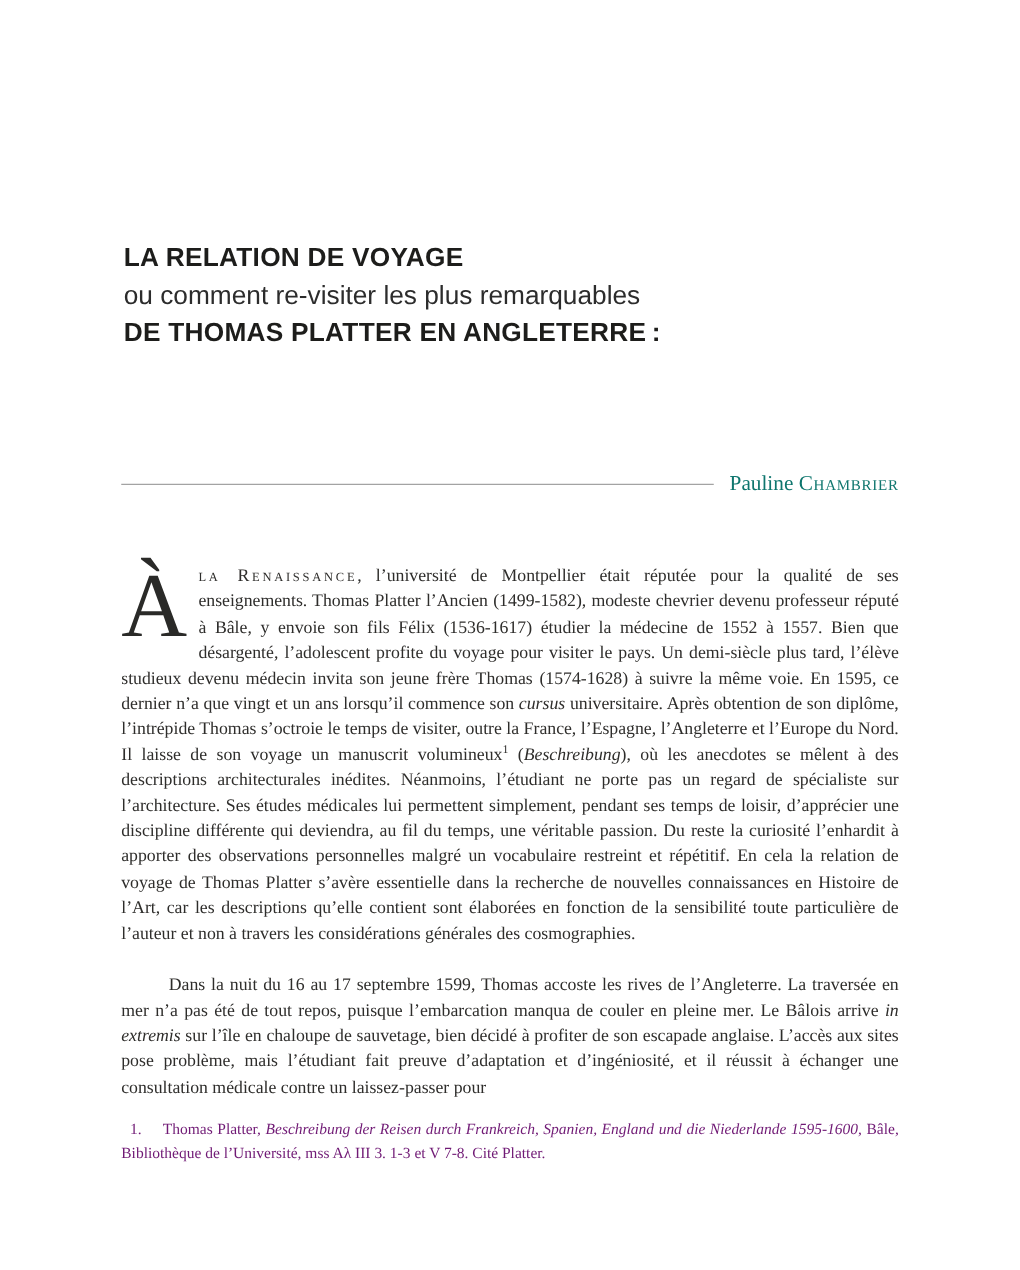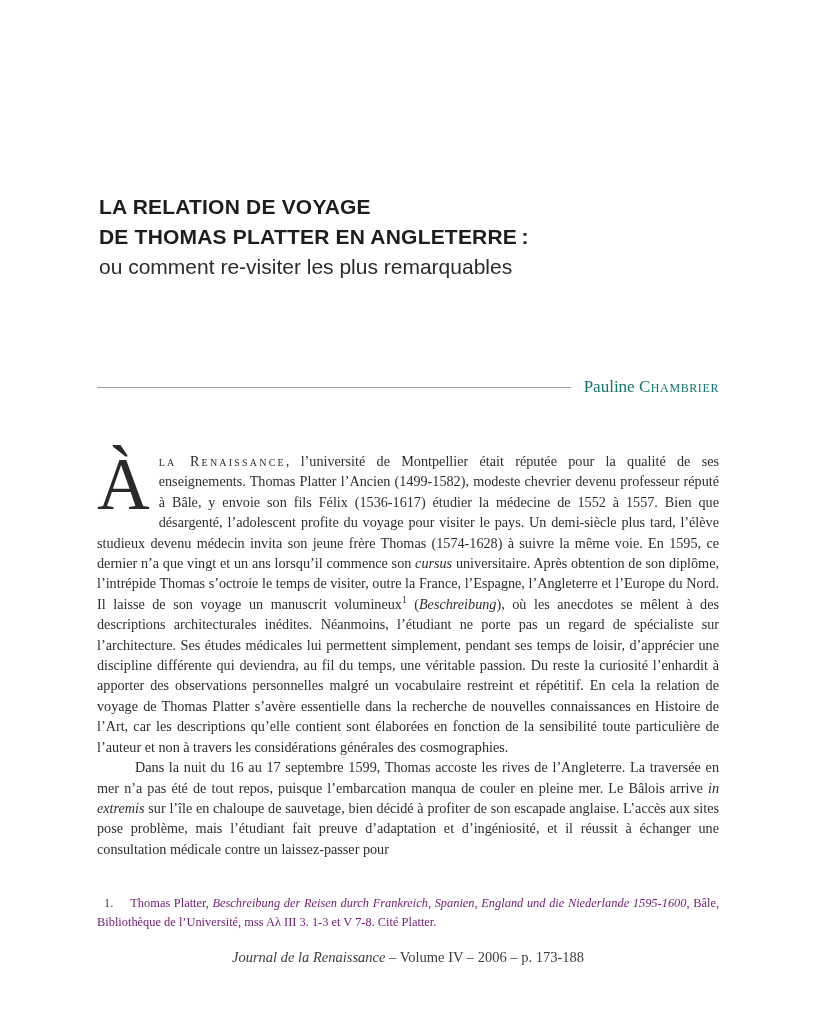--- a/index.html
+++ b/index.html
@@ -65,21 +65,21 @@
     position: absolute;
     left: 97px;
     top: 451px;
     width: 622px;
     font-size: 14.2px;
     line-height: 20.4px;
     text-align: justify;
     color: #2e2d2b;
   }
   .body-p { margin: 0; hyphens: auto; -webkit-hyphens: auto; }
-  .body-p.p2 { text-indent: 38px; }
+  .body-p.p2 { text-indent: 38px; margin-top: 21px; }
   .dropcap {
     float: left;
     font-size: 73px;
     line-height: 56px;
     padding: 6px 9px 0 0;
     color: #2a2a28;
   }
   .opening-sc {
     font-variant: small-caps;
     letter-spacing: 2.2px;
@@ -116,36 +116,33 @@
   }
 </style>
 </head>
 <body>
 
 <div class="page">
 
   <header class="title-block">
     <h1>
       <span class="t-line bold">LA RELATION DE VOYAGE</span>
+      <span class="t-line light">ou comment re-visiter les plus remarquables</span>
       <span class="t-line bold">DE THOMAS PLATTER EN ANGLETERRE :</span>
-      <span class="t-line light">ou comment re-visiter les plus remarquables</span>
     </h1>
   </header>
 
   <div class="author-row">
     <div class="author-rule"></div>
     <div class="author-name"><span>Pauline </span><span class="author-last">Chambrier</span></div>
   </div>
 
   <div class="article">
     <p class="body-p p1" lang="fr"><span class="dropcap">À</span><span class="opening-sc">la Renaissance</span><span>, l’université de Montpellier était réputée pour la qualité de ses enseignements. Thomas Platter l’Ancien (1499-1582), modeste chevrier devenu professeur réputé à Bâle, y envoie son fils Félix (1536-1617) étudier la médecine de 1552 à 1557. Bien que désargenté, l’adolescent profite du voyage pour visiter le pays. Un demi-siècle plus tard, l’élève studieux devenu médecin invita son jeune frère Thomas (1574-1628) à suivre la même voie. En 1595, ce dernier n’a que vingt et un ans lorsqu’il commence son </span><i>cursus</i><span> universitaire. Après obtention de son diplôme, l’intrépide Thomas s’octroie le temps de visiter, outre la France, l’Espagne, l’Angleterre et l’Europe du Nord. Il laisse de son voyage un manuscrit volumineux</span><sup class="note-ref">1</sup><span> (</span><i>Beschreibung</i><span>), où les anecdotes se mêlent à des descriptions architecturales inédites. Néanmoins, l’étudiant ne porte pas un regard de spécialiste sur l’architecture. Ses études médicales lui permettent simplement, pendant ses temps de loisir, d’apprécier une discipline différente qui deviendra, au fil du temps, une véritable passion. Du reste la curiosité l’enhardit à apporter des observations personnelles malgré un vocabulaire restreint et répétitif. En cela la relation de voyage de Thomas Platter s’avère essentielle dans la recherche de nouvelles connaissances en Histoire de l’Art, car les descriptions qu’elle contient sont élaborées en fonction de la sensibilité toute particulière de l’auteur et non à travers les considérations générales des cosmographies.</span></p>
     <p class="body-p p2" lang="fr"><span>Dans la nuit du 16 au 17 septembre 1599, Thomas accoste les rives de l’Angleterre. La traversée en mer n’a pas été de tout repos, puisque l’embarcation manqua de couler en pleine mer. Le Bâlois arrive </span><i>in extremis</i><span> sur l’île en chaloupe de sauvetage, bien décidé à profiter de son escapade anglaise. L’accès aux sites pose problème, mais l’étudiant fait preuve d’adaptation et d’ingéniosité, et il réussit à échanger une consultation médicale contre un laissez-passer pour</span></p>
   </div>
 
   <div class="footnote">
     <p class="body-p"><span class="fn-num">1.</span><span>Thomas Platter, </span><i>Beschreibung der Reisen durch Frankreich, Spanien, England und die Niederlande 1595-1600</i><span>, Bâle, Bibliothèque de l’Université, mss Aλ III 3. 1-3 et V 7-8. Cité Platter.</span></p>
   </div>
 
-  <div class="page-footer">
-    <i>Journal de la Renaissance</i><span> – Volume IV – 2006 – p. 173-188</span>
-  </div>
 
 </div>
 
 </body></html>

